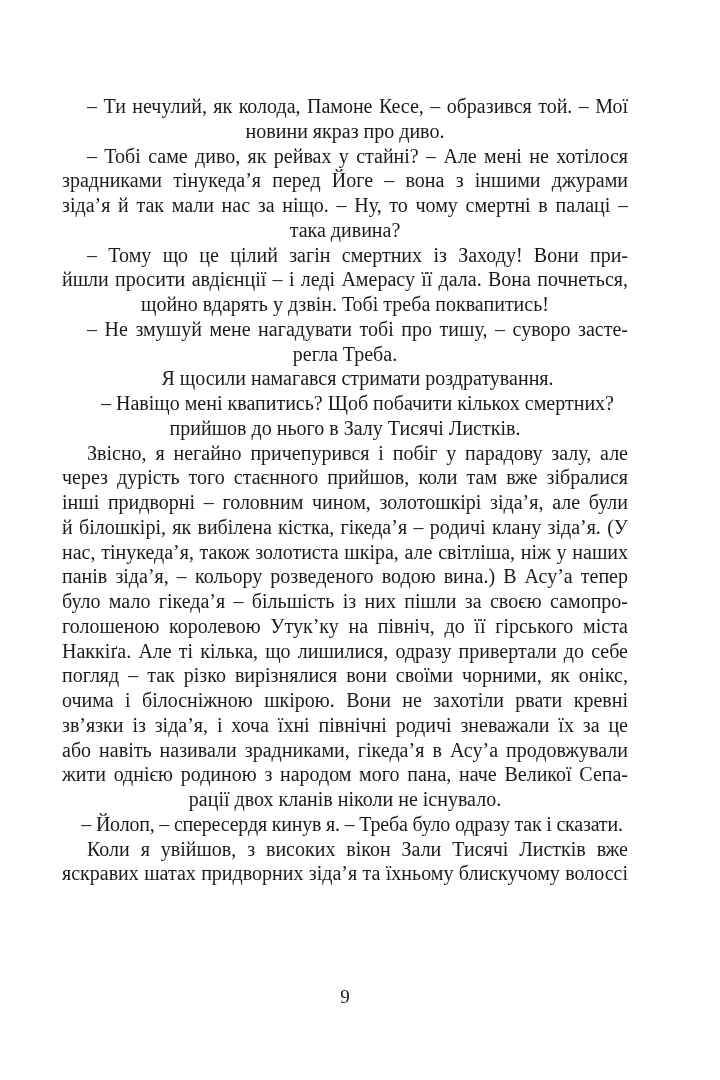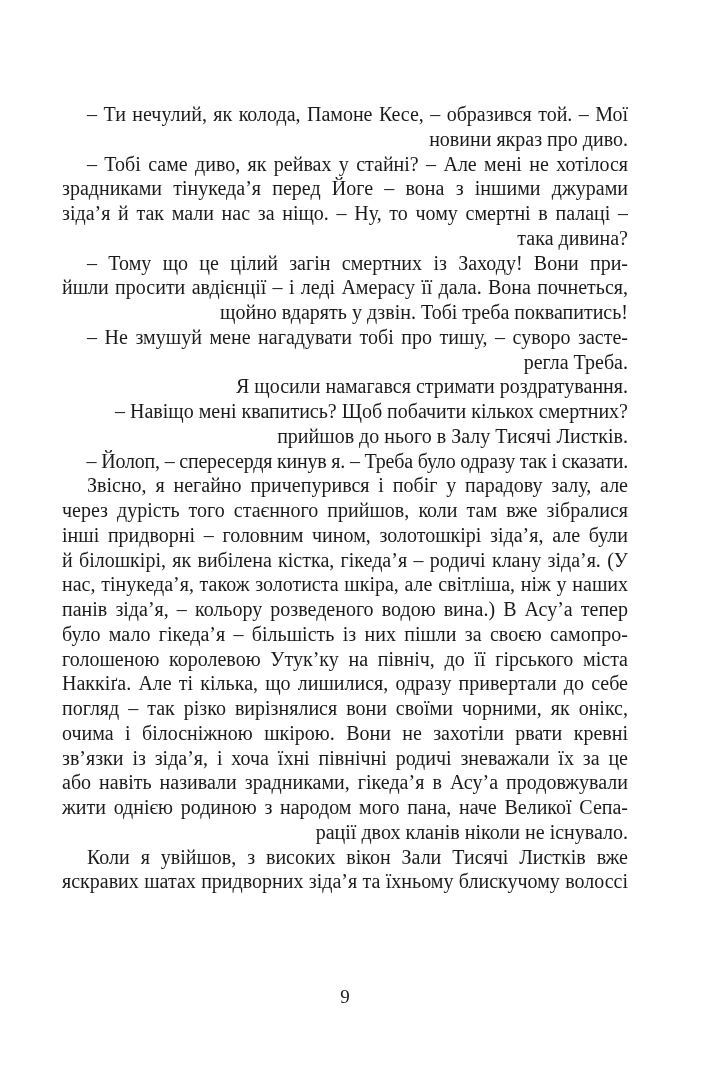--- a/index.html
+++ b/index.html
@@ -13,30 +13,30 @@
     height: 1080px;
     background: #ffffff;
     margin: 0 auto;
     overflow: hidden;
     font-family: "Liberation Serif", "DejaVu Serif", serif;
     color: #1b1b1b;
   }
   .textblock {
     position: absolute;
     left: 62px;
-    top: 102px;
+    top: 94px;
     width: 566px;
   }
   .para { margin: 0; padding: 0; }
   .ln {
     font-size: 20px;
     line-height: 24.76px;
     height: 24.76px;
     overflow: hidden;
-    text-align: right;
+    text-align: center;
     white-space: normal;
   }
   .ln.j {
     text-align: justify;
     text-align-last: justify;
   }
   .ln.ind { text-indent: 25px; }
   .ln.ind-sm { text-indent: 14px; letter-spacing: -0.2px; }
   .pagenum {
     position: absolute;
@@ -83,42 +83,42 @@
 
     <div class="para">
       <div class="ln ind">– Навіщо мені квапитись? Щоб побачити кількох смертних?</div>
     </div>
 
     <div class="para">
       <div class="ln">прийшов до нього в Залу Тисячі Листків.</div>
     </div>
 
     <div class="para">
-      <div class="ln ind-sm">– Йолоп, – спересердя кинув я. – Треба було одразу так і сказати.</div>
-    </div>
-
-    <div class="para">
       <div class="ln ind j">Звісно, я негайно причепурився і побіг у парадову залу, але</div>
       <div class="ln j">через дурість того стаєнного прийшов, коли там вже зібралися</div>
       <div class="ln j">інші придворні – головним чином, золотошкірі зіда’я, але були</div>
       <div class="ln j">й білошкірі, як вибілена кістка, гікеда’я – родичі клану зіда’я. (У</div>
       <div class="ln j">нас, тінукеда’я, також золотиста шкіра, але світліша, ніж у наших</div>
       <div class="ln j">панів зіда’я, – кольору розведеного водою вина.) В Асу’а тепер</div>
       <div class="ln j">було мало гікеда’я – більшість із них пішли за своєю самопро-</div>
       <div class="ln j">голошеною королевою Утук’ку на північ, до її гірського міста</div>
       <div class="ln j">Наккіґа. Але ті кілька, що лишилися, одразу привертали до себе</div>
       <div class="ln j">погляд – так різко вирізнялися вони своїми чорними, як онікс,</div>
       <div class="ln j">очима і білосніжною шкірою. Вони не захотіли рвати кревні</div>
       <div class="ln j">зв’язки із зіда’я, і хоча їхні північні родичі зневажали їх за це</div>
       <div class="ln j">або навіть називали зрадниками, гікеда’я в Асу’а продовжували</div>
       <div class="ln j">жити однією родиною з народом мого пана, наче Великої Сепа-</div>
       <div class="ln">рації двох кланів ніколи не існувало.</div>
     </div>
 
     <div class="para">
+      <div class="ln ind-sm">– Йолоп, – спересердя кинув я. – Треба було одразу так і сказати.</div>
+    </div>
+
+    <div class="para">
       <div class="ln ind j">Коли я увійшов, з високих вікон Зали Тисячі Листків вже</div>
       <div class="ln j">яскравих шатах придворних зіда’я та їхньому блискучому волоссі</div>
     </div>
 
   </div>
 
   <div class="pagenum">9</div>
 </div>
 
 </body></html>

